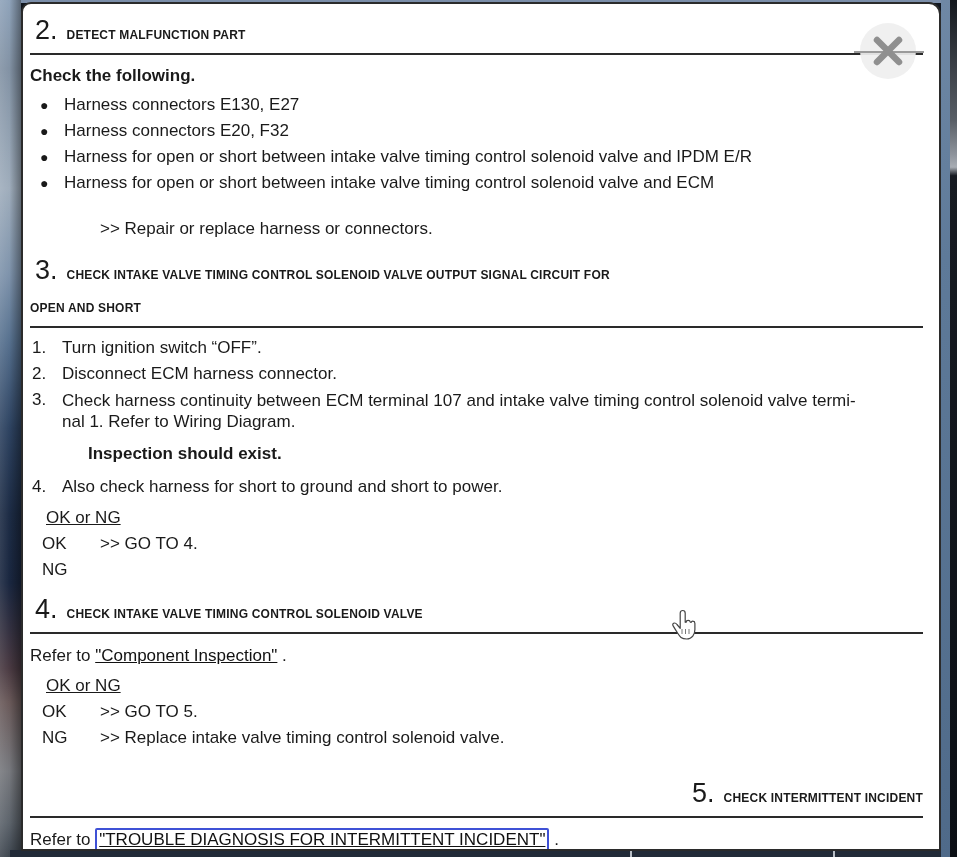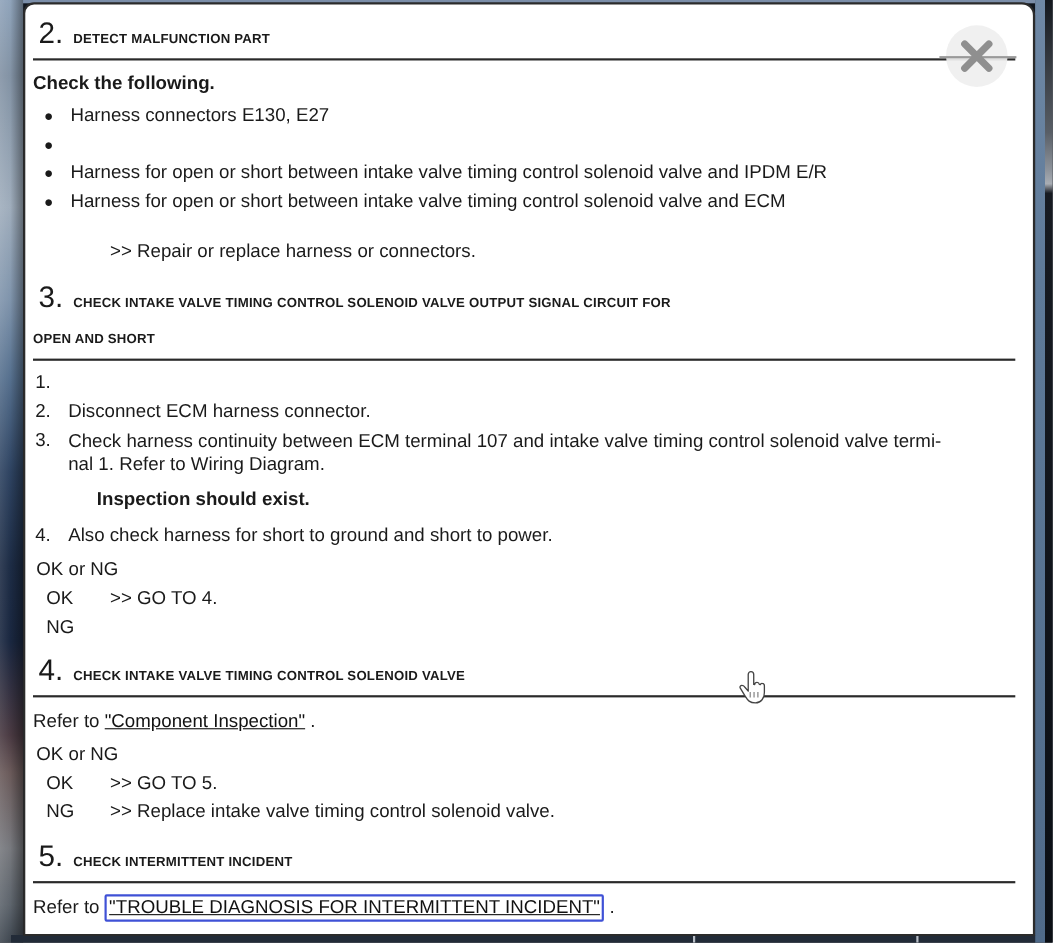--- a/index.html
+++ b/index.html
@@ -53,32 +53,32 @@
   .result{margin:22px 0 0 70px;}
 
   .steps{margin:7px 0 0 0;}
   .step{display:flex;line-height:26px;margin-left:2px;}
   .step .num{width:30px;flex:0 0 30px;}
   .step .txt{white-space:pre-line;line-height:21px;padding-top:3px;}
   .step.single .txt{line-height:26px;padding-top:0;}
 
   .note{margin:11px 0 9px 58px;font-weight:bold;}
 
-  .okng{margin:7px 0 0 3px;}
+  .okng{margin:7px 0 0 16px;text-decoration:underline;}
   .okrow{display:flex;padding-left:12px;line-height:22px;margin-top:4px;}
   .okrow .lbl{width:58px;flex:0 0 58px;}
 
   .refer{margin:10px 0 0 0;line-height:24px;}
   a.doclink{color:#111;text-decoration:underline;cursor:pointer;}
   .linkbox{
     border:2px solid #3f51d6;border-radius:2px;padding:0 2px 1px 2px;
     text-decoration:underline;color:#111;cursor:pointer;display:inline-block;line-height:20px;
   }
 
-  .h3x{margin-top:14px;} .h4x{margin-top:12px;} .h5x{margin-top:13px;}
+  .h3x{margin-top:14px;} .h4x{margin-top:12px;} .h5x{margin-top:28px;text-align:right;}
 
   
   .close-btn{
     position:absolute;left:837px;top:19px;width:56px;height:56px;border-radius:50%;
     background:rgba(239,239,239,0.93);cursor:pointer;z-index:6;
   }
   .close-line{position:absolute;left:-6px;right:-8px;top:50%;height:2px;background:#9a9a9a;}
   .close-x{position:absolute;left:13px;top:13px;}
 
   
@@ -106,20 +106,21 @@
 
     <p class="intro">Check the following.</p>
 
     <ul class="bullets">
       <li>
         <span class="dot">●</span>
         <span>Harness connectors E130, E27</span>
       </li>
       <li>
         <span class="dot">●</span>
+        <span>Harness connectors E20, F32</span>
       </li>
       <li>
         <span class="dot">●</span>
         <span>Harness for open or short between intake valve timing control solenoid valve and IPDM E/R</span>
       </li>
       <li>
         <span class="dot">●</span>
         <span>Harness for open or short between intake valve timing control solenoid valve and ECM</span>
       </li>
     </ul>
@@ -128,20 +129,21 @@
 
     <div class="sec-head h3x">
       <span class="sec-num">3.</span><span class="sec-title">CHECK INTAKE VALVE TIMING CONTROL SOLENOID VALVE OUTPUT SIGNAL CIRCUIT FOR
 OPEN AND SHORT</span>
     </div>
     <div class="rule"></div>
 
     <div class="steps">
       <div class="step single">
         <span class="num">1.</span>
+        <span class="txt">Turn ignition switch “OFF”.</span>
       </div>
       <div class="step single">
         <span class="num">2.</span>
         <span class="txt">Disconnect ECM harness connector.</span>
       </div>
       <div class="step">
         <span class="num">3.</span>
         <span class="txt">Check harness continuity between ECM terminal 107 and intake valve timing control solenoid valve termi-
 nal 1. Refer to Wiring Diagram.</span>
       </div>

